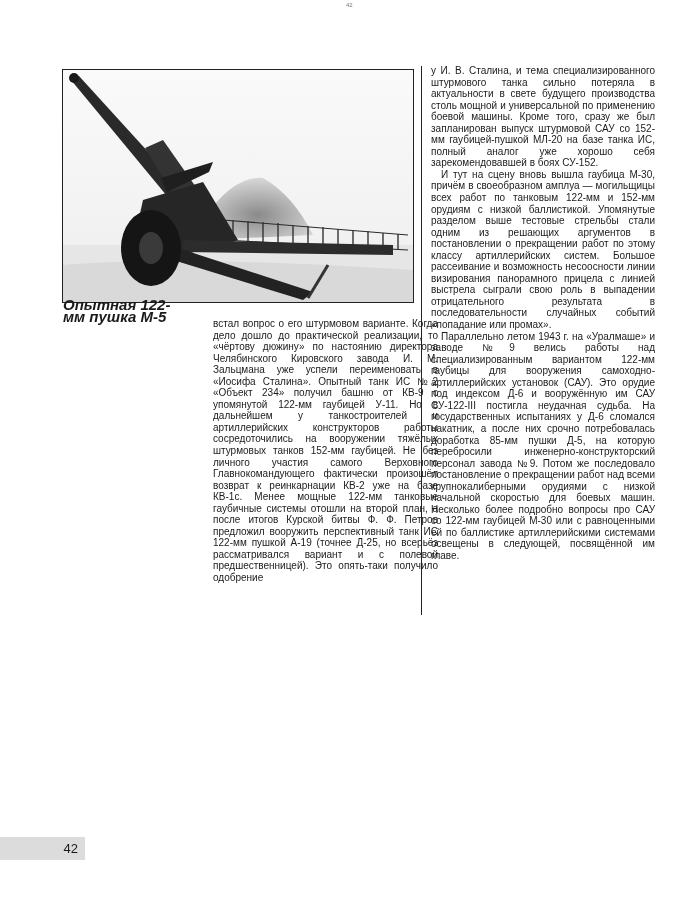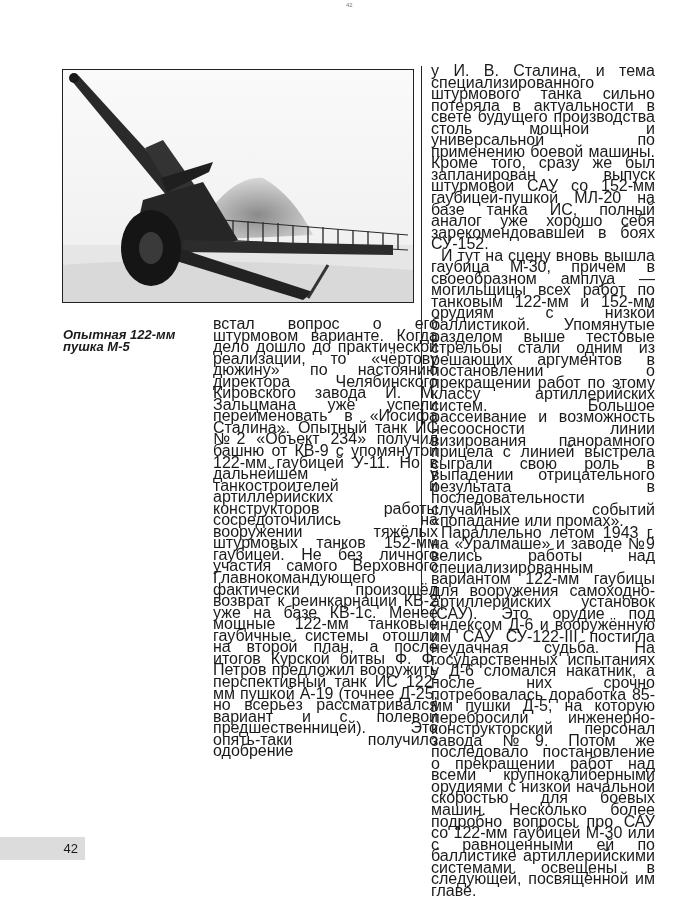--- a/index.html
+++ b/index.html
@@ -29,31 +29,31 @@
     width: 350px;
     height: 232px;
     border: 1px solid #222;
     background: #f4f4f4;
     overflow: hidden;
   }
   .photo-frame svg { display: block; }
   .caption {
     position: absolute;
     left: 63px;
-    top: 329px;
+    top: 299px;
     width: 115px;
-    font-size: 13px;
+    font-size: 15px;
     line-height: 12px;
     font-weight: bold;
     font-style: italic;
     color: #1a1a1a;
   }
   .col {
     position: absolute;
-    font-size: 16px;
+    font-size: 10px;
     line-height: 11.55px;
     text-align: justify;
     color: #1a1a1a;
     hyphens: manual;
   }
   .col p {
     margin: 0;
     text-indent: 0;
   }
   .col p.indent { text-indent: 10px; }

